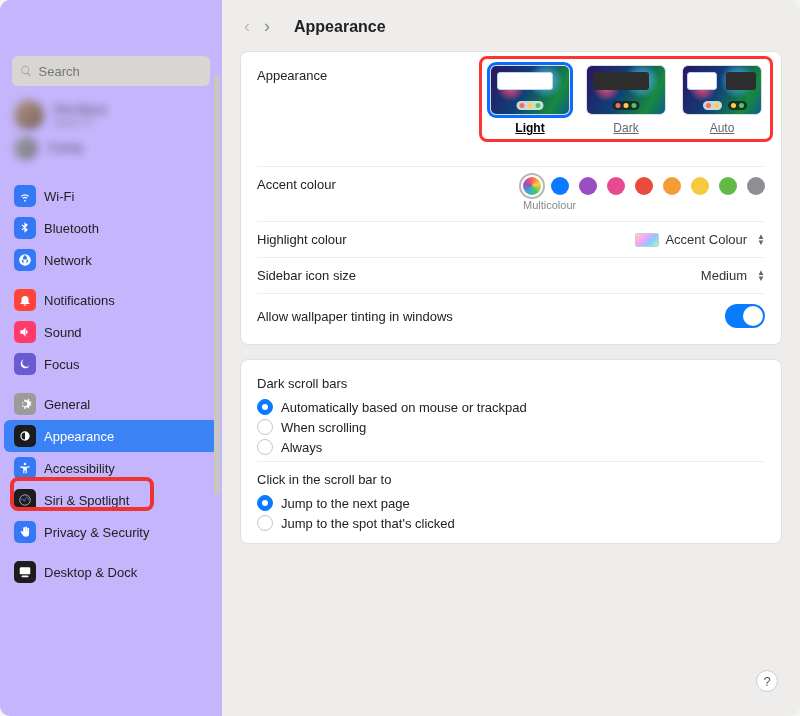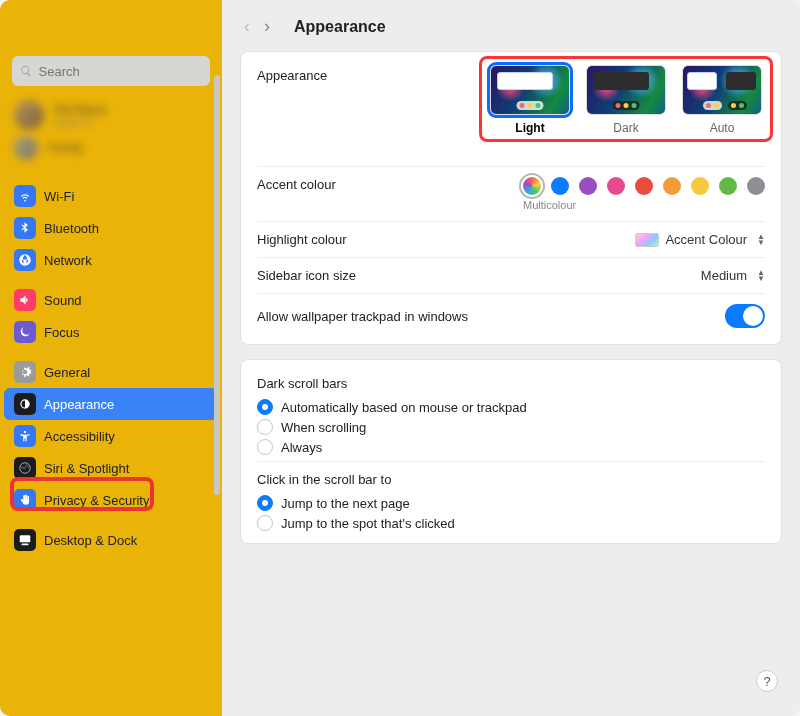--- a/index.html
+++ b/index.html
@@ -7,21 +7,21 @@
     .window { width: 800px; height: 716px; background: #eeedec; border-radius: 10px; overflow: hidden; display: flex; }
 
     
     .traffic { position: absolute; top: 18px; left: 20px; display: flex; gap: 8px; }
     .dot { width: 12px; height: 12px; border-radius: 50%; }
     .dot.red { background: #ff5f57; }
     .dot.yellow { background: #febc2e; }
     .dot.green { background: #28c840; }
 
     
-    .sidebar { width: 222px; height: 100%; background: #eab308; padding-top: 50px; position: relative; }
+    .sidebar { width: 222px; height: 100%; background: #c4b5fd; padding-top: 50px; position: relative; }
     .sidebar-scrollbar { position: absolute; top: 75px; right: 2px; width: 6px; height: 420px; background: #c9c7c4; border-radius: 3px; }
     .search-wrap { margin: 6px 12px 8px 12px; background: #d8d6d3; border-radius: 6px; height: 30px; display: flex; align-items: center; padding: 0 8px; gap: 6px; }
     .search-icon-svg { width: 14px; height: 14px; opacity: .55; }
     .search-input { border: none; background: transparent; font-size: 13px; color: #555; outline: none; width: 100%; }
     .account { padding: 6px 14px; }
     .acc-row { display: flex; align-items: center; gap: 10px; filter: blur(4px); opacity: .85; margin-bottom: 6px; }
     .acc-avatar { width: 30px; height: 30px; border-radius: 50%; background: linear-gradient(135deg,#ad8f6c,#6a5340); }
     .acc-avatar.sm { width: 24px; height: 24px; background: linear-gradient(135deg,#9b9b9b,#6b6b6b); }
     .acc-text .t1 { font-size: 12px; color: #333; }
     .acc-text .t2 { font-size: 10px; color: #777; }
@@ -39,21 +39,21 @@
     .page-title { font-size: 16px; font-weight: 600; color: #222; margin-left: 10px; }
 
     .panel { background: #fff; border: 1px solid #e2e0de; border-radius: 8px; padding: 6px 16px; margin-bottom: 14px; }
     .row { display: flex; align-items: center; padding: 10px 0; border-bottom: 1px solid #eee; }
     .row:last-child { border-bottom: none; }
     .row-label { font-size: 13px; color: #222; flex: 0 0 auto; }
     .row-fill { flex: 1; }
 
     
     .thumbs { display: flex; gap: 16px; margin-left: auto; }
-    .thumb { width: 80px; text-align: center; font-size: 12px; color: #666; cursor: pointer; }
+    .thumb { width: 80px; text-align: center; font-size: 12px; color: #666; cursor: pointer; text-decoration: underline; }
     .thumb .pic { width: 80px; height: 50px; border-radius: 6px; overflow: hidden; position: relative; margin-bottom: 6px; border: 1px solid #ddd; }
     .thumb.selected .pic { outline: 3px solid #0a6dff; }
     .thumb.selected { color: #000; font-weight: 600; }
     .bg-wall { width: 100%; height: 100%; background:
       radial-gradient(circle at 70% 30%, #55c0ff 0%, transparent 28%),
       radial-gradient(circle at 25% 45%, #ff4d7a 0%, transparent 22%),
       linear-gradient(120deg, #2b1564 0%, #0f3f77 45%, #168a3e 80%, #0c5e8a 100%);
     }
     .win-ov { position: absolute; top: 6px; left: 6px; width: 56px; height: 18px; border-radius: 3px; }
     .dock-ov { position: absolute; bottom: 4px; left: 50%; transform: translateX(-50%); padding: 2px 3px; border-radius: 5px; display: flex; gap: 3px; }
@@ -152,20 +152,28 @@
           <div class="side-item">
             <div class="side-icon" style="background:#3478f6">
               <svg viewBox="0 0 24 24">
                 <path d="M12 2a10 10 0 100 20 10 10 0 000-20zm0 2c1.7 0 3.4 2.9 3.8 7H8.2C8.6 6.9 10.3 4 12 4zm-6 8h3.1c.1 2 .6 4.4 1.5 6.1A8 8 0 016 12zm7.4 6.1c.9-1.7 1.4-4.1 1.5-6.1H18a8 8 0 01-4.6 6.1z"></path>
               </svg>
             </div>
             <span>Network</span>
           </div>
         </div>
         <div class="side-group">
+          <div class="side-item">
+            <div class="side-icon" style="background:#ff4539">
+              <svg viewBox="0 0 24 24">
+                <path d="M12 22a2.5 2.5 0 002.5-2.5h-5A2.5 2.5 0 0012 22zm6-6V11a6 6 0 10-12 0v5l-2 2v1h16v-1z"></path>
+              </svg>
+            </div>
+            <span>Notifications</span>
+          </div>
           <div class="side-item">
             <div class="side-icon" style="background:#ff3b6a">
               <svg viewBox="0 0 24 24">
                 <path d="M4 9v6h4l5 5V4L8 9zm12.5 3a4.5 4.5 0 00-2.5-4v8a4.5 4.5 0 002.5-4z"></path>
               </svg>
             </div>
             <span>Sound</span>
           </div>
           <div class="side-item">
             <div class="side-icon" style="background:#6b5bd2">
@@ -336,21 +344,21 @@
         <div class="hl-select">
           <span>Medium</span>
           <span class="stepper">
               <span>▲</span>
               <span>▼</span>
             </span>
         </div>
       </div>
 
       <div class="row">
-        <span class="row-label">Allow wallpaper trackpad in windows</span>
+        <span class="row-label">Allow wallpaper tinting in windows</span>
         <div class="row-fill"></div>
         <div class="toggle"></div>
       </div>
     </section>
 
     <section class="panel">
       <div class="radio-group">
         <div class="rg-title">Dark scroll bars</div>
         <div id="scroll-bars-opts">
             <div class="radio-opt">

